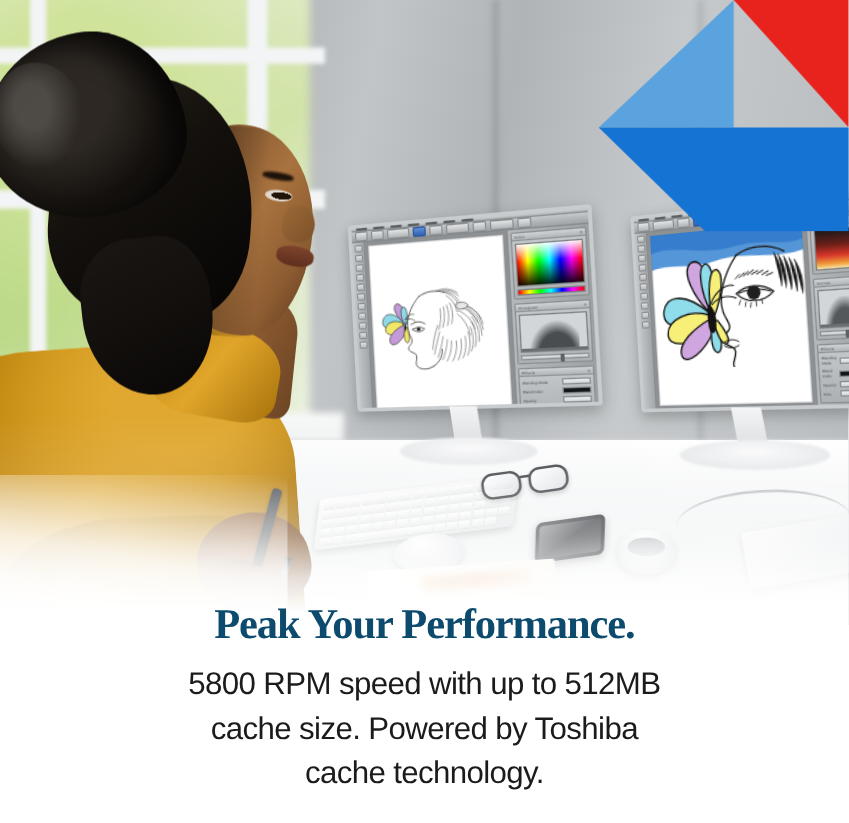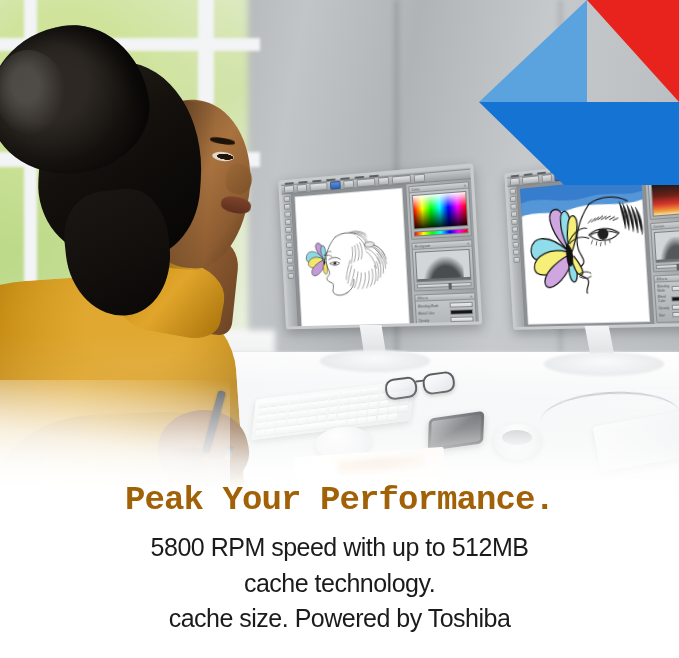--- a/index.html
+++ b/index.html
@@ -342,22 +342,22 @@
   
   .brandmark { position:absolute; right:0; top:0; width:210px; height:185px; pointer-events:none; }
   .brandmark svg { display:block; width:100%; height:100%; }
 
   
   .copy {
     position:absolute; left:0; top:482px; width:679px;
     text-align:center; padding:0 36px;
   }
   .headline {
-    font-family:Liberation Mono, monospace;
-    font-size:34px; font-weight:700; color:#a16207;
+    font-family:Liberation Serif, serif;
+    font-size:34px; font-weight:700; color:#0c4a6e;
     letter-spacing:-.9px; line-height:1.06; white-space:nowrap;
   }
   .subcopy {
     margin-top:12px;
     font-family:"Liberation Sans", sans-serif;
     font-size:25px; font-weight:400; color:#1b1b1b;
     line-height:1.42; letter-spacing:-.5px;
   }
   .subcopy .ln { display:block; }
 </style>
@@ -855,18 +855,18 @@
         <polygon points="10,102 210,102 210,185 95,185" fill="#1573D4"></polygon>
         <polygon points="95,185 210,185 210,102" fill="#1573D4"></polygon>
       </svg>
     </div>
   </div>
 
   <div class="copy">
     <div class="headline">Peak Your Performance.</div>
     <div class="subcopy">
       <span class="ln">5800 RPM speed with up to 512MB</span>
+      <span class="ln">cache size. Powered by Toshiba</span>
       <span class="ln">cache technology.</span>
-      <span class="ln">cache size. Powered by Toshiba</span>
     </div>
   </div>
 
 </div>
 
 </body></html>

